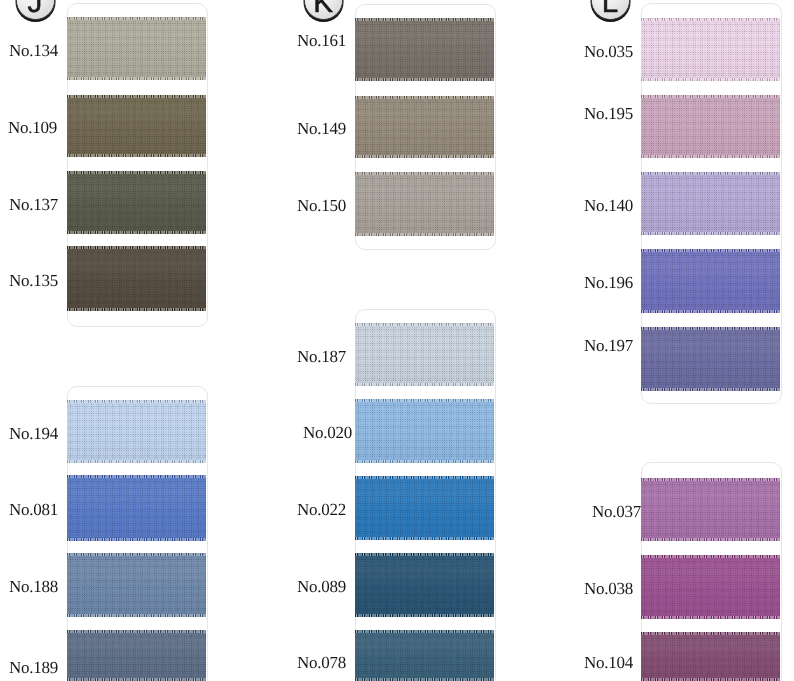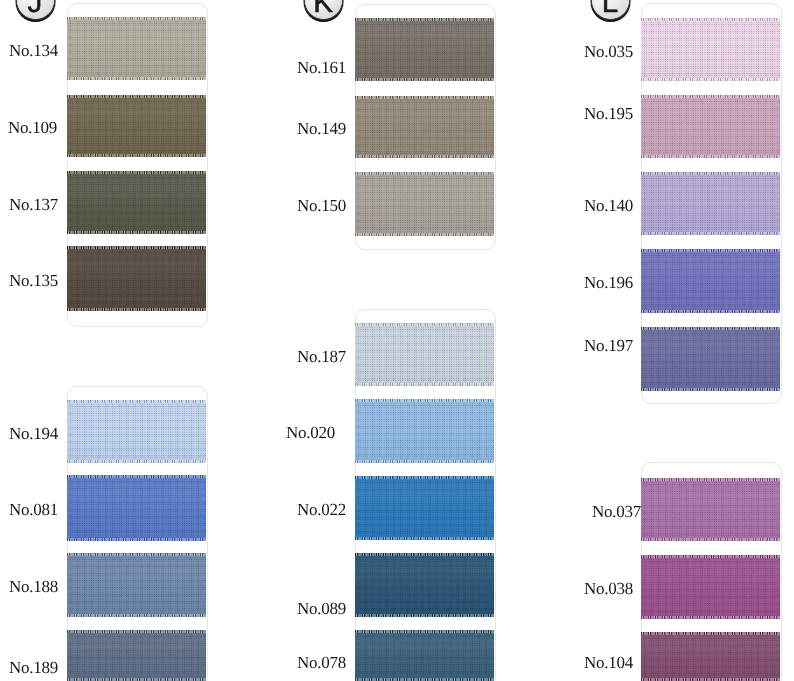--- a/index.html
+++ b/index.html
@@ -161,21 +161,21 @@
   <div class="sw" style="left:355px;top:18px;width:139px;height:63px">
     <div class="edges">
       <div class="fr ft" style="background:linear-gradient(to bottom,#5b544d 0%,#675f56 100%)"></div>
       <div class="body" style="background:#6a6259"></div>
       <div class="fr fb" style="background:linear-gradient(to top,#5d564e 0%,#675f56 100%)"></div>
     </div>
     <div class="tex"></div>
     <div class="sheen"></div>
     <div class="grain"></div>
   </div>
-  <div class="lab" style="left:297px;top:67px">No.161</div>
+  <div class="lab" style="left:297px;top:40px">No.161</div>
   <div class="sw" style="left:355px;top:96px;width:139px;height:62px">
     <div class="edges">
       <div class="fr ft" style="background:linear-gradient(to bottom,#786c5d 0%,#877a69 100%)"></div>
       <div class="body" style="background:#8b7e6c"></div>
       <div class="fr fb" style="background:linear-gradient(to top,#7a6f5f 0%,#877a69 100%)"></div>
     </div>
     <div class="tex"></div>
     <div class="sheen"></div>
     <div class="grain"></div>
   </div>
@@ -206,21 +206,21 @@
   <div class="sw" style="left:355px;top:399px;width:139px;height:64px">
     <div class="edges">
       <div class="fr ft" style="background:linear-gradient(to bottom,#729fcd 0%,#80b3e7 100%)"></div>
       <div class="body" style="background:#84b9ee"></div>
       <div class="fr fb" style="background:linear-gradient(to top,#74a3d1 0%,#80b3e7 100%)"></div>
     </div>
     <div class="tex"></div>
     <div class="sheen"></div>
     <div class="grain"></div>
   </div>
-  <div class="lab" style="left:286px;top:432px">No.020</div>
+  <div class="lab" style="left:303px;top:432px">No.020</div>
   <div class="sw" style="left:355px;top:476px;width:139px;height:64px">
     <div class="edges">
       <div class="fr ft" style="background:linear-gradient(to bottom,#105ca2 0%,#1268b6 100%)"></div>
       <div class="body" style="background:#136bbc"></div>
       <div class="fr fb" style="background:linear-gradient(to top,#115ea5 0%,#1268b6 100%)"></div>
     </div>
     <div class="tex"></div>
     <div class="sheen"></div>
     <div class="grain"></div>
   </div>
@@ -228,21 +228,21 @@
   <div class="sw" style="left:355px;top:553px;width:139px;height:64px">
     <div class="edges">
       <div class="fr ft" style="background:linear-gradient(to bottom,#0f3958 0%,#104063 100%)"></div>
       <div class="body" style="background:#114266"></div>
       <div class="fr fb" style="background:linear-gradient(to top,#0f3a5a 0%,#104063 100%)"></div>
     </div>
     <div class="tex"></div>
     <div class="sheen"></div>
     <div class="grain"></div>
   </div>
-  <div class="lab" style="left:297px;top:608px">No.089</div>
+  <div class="lab" style="left:297px;top:586px">No.089</div>
   <div class="sw" style="left:355px;top:630px;width:139px;height:51px">
     <div class="edges">
       <div class="fr ft" style="background:linear-gradient(to bottom,#1f455d 0%,#234e69 100%)"></div>
       <div class="body" style="background:#24506c"></div>
       <div class="fr fb" style="background:linear-gradient(to top,#20465f 0%,#234e69 100%)"></div>
     </div>
     <div class="tex"></div>
     <div class="sheen"></div>
     <div class="grain"></div>
   </div>

